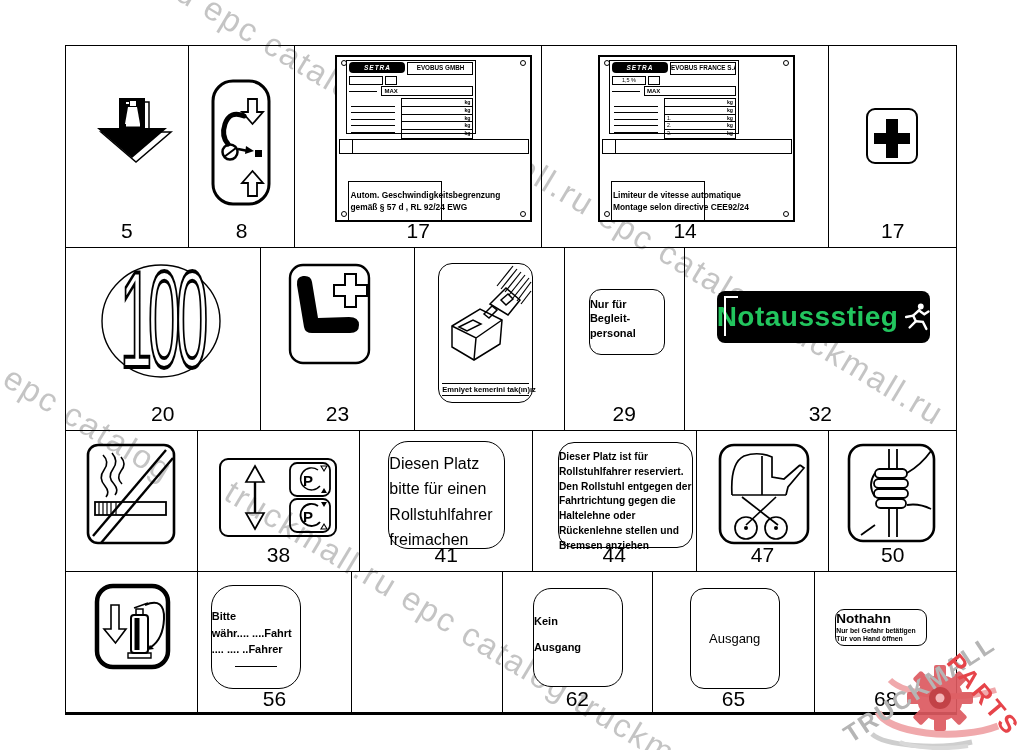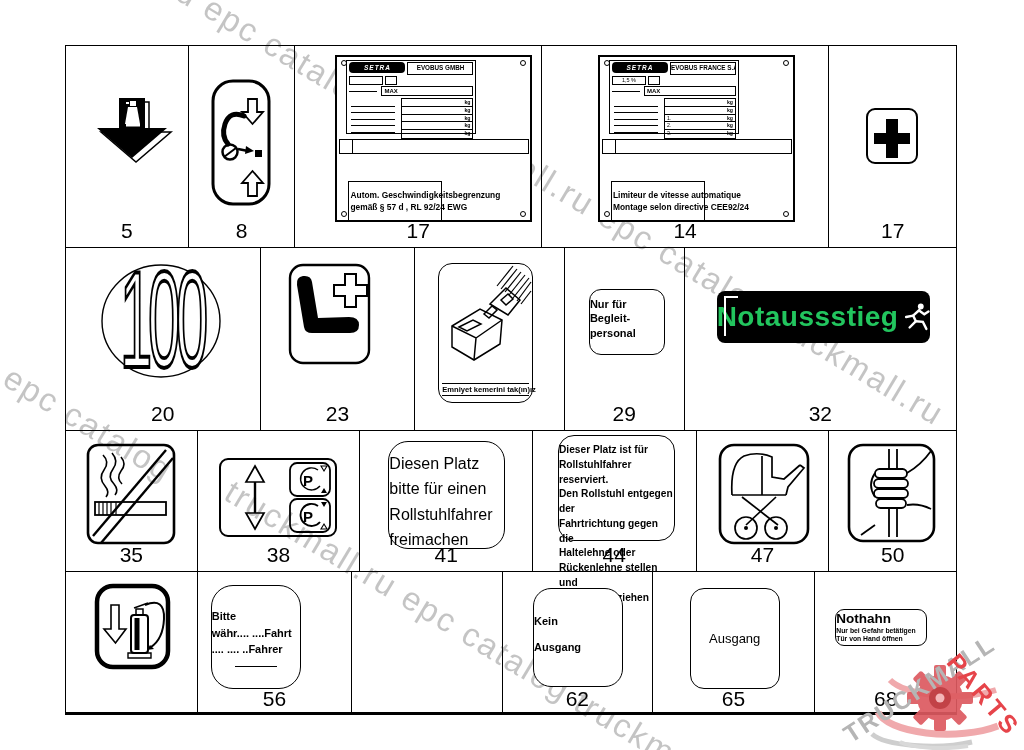--- a/index.html
+++ b/index.html
@@ -364,21 +364,20 @@
             <line x1="17" y1="59" x2="17" y2="72"></line>
           <line x1="21" y1="59" x2="21" y2="72"></line>
             <line x1="25" y1="59" x2="25" y2="72"></line>
           <line x1="30" y1="59" x2="30" y2="72"></line>
         </g>
         <g stroke="#000" stroke-width="2.4">
           <line x1="80" y1="7" x2="7" y2="93"></line>
           <line x1="87" y1="15" x2="15" y2="100"></line>
         </g>
       </svg>
-      <div class="num">35</div>
     </div>
 
     <div class="cell" style="width:163px">
       <svg class="abs" style="left:20px;top:26px" width="120" height="81" viewBox="0 0 120 81">
         <rect x="2" y="2" width="116" height="77" rx="8" fill="none" stroke="#000" stroke-width="2"></rect>
         <line x1="37" y1="25" x2="37" y2="56" stroke="#000" stroke-width="2.4"></line>
         <path d="M37,9 L46,25 H28 Z" fill="none" stroke="#000" stroke-width="1.7"></path>
         <path d="M37,72 L46,56 H28 Z" fill="none" stroke="#000" stroke-width="1.7"></path>
         <g transform="translate(72,6)">
           <rect x="0" y="0" width="40" height="33" rx="7" fill="none" stroke="#000" stroke-width="1.8"></rect>
@@ -402,21 +401,21 @@
       <div class="sign s41" style="left:28px;top:10px;width:117px;height:108px">
         <div>Diesen Platz</div>
         <div>bitte für einen</div>
         <div>Rollstuhlfahrer</div>
         <div>freimachen</div>
       </div>
       <div class="num">41</div>
     </div>
 
     <div class="cell" style="width:164px">
-      <div class="sign s44" style="left:25px;top:4px;width:117px;height:106px">
+      <div class="sign s44" style="left:25px;top:11px;width:135px;height:106px">
         <div>Dieser Platz ist für</div>
         <div>Rollstuhlfahrer reserviert.</div>
         <div>Den Rollstuhl entgegen der</div>
         <div>Fahrtrichtung gegen die</div>
         <div>Haltelehne oder</div>
         <div>Rückenlehne stellen und</div>
         <div>Bremsen anziehen</div>
       </div>
       <div class="num">44</div>
     </div>

